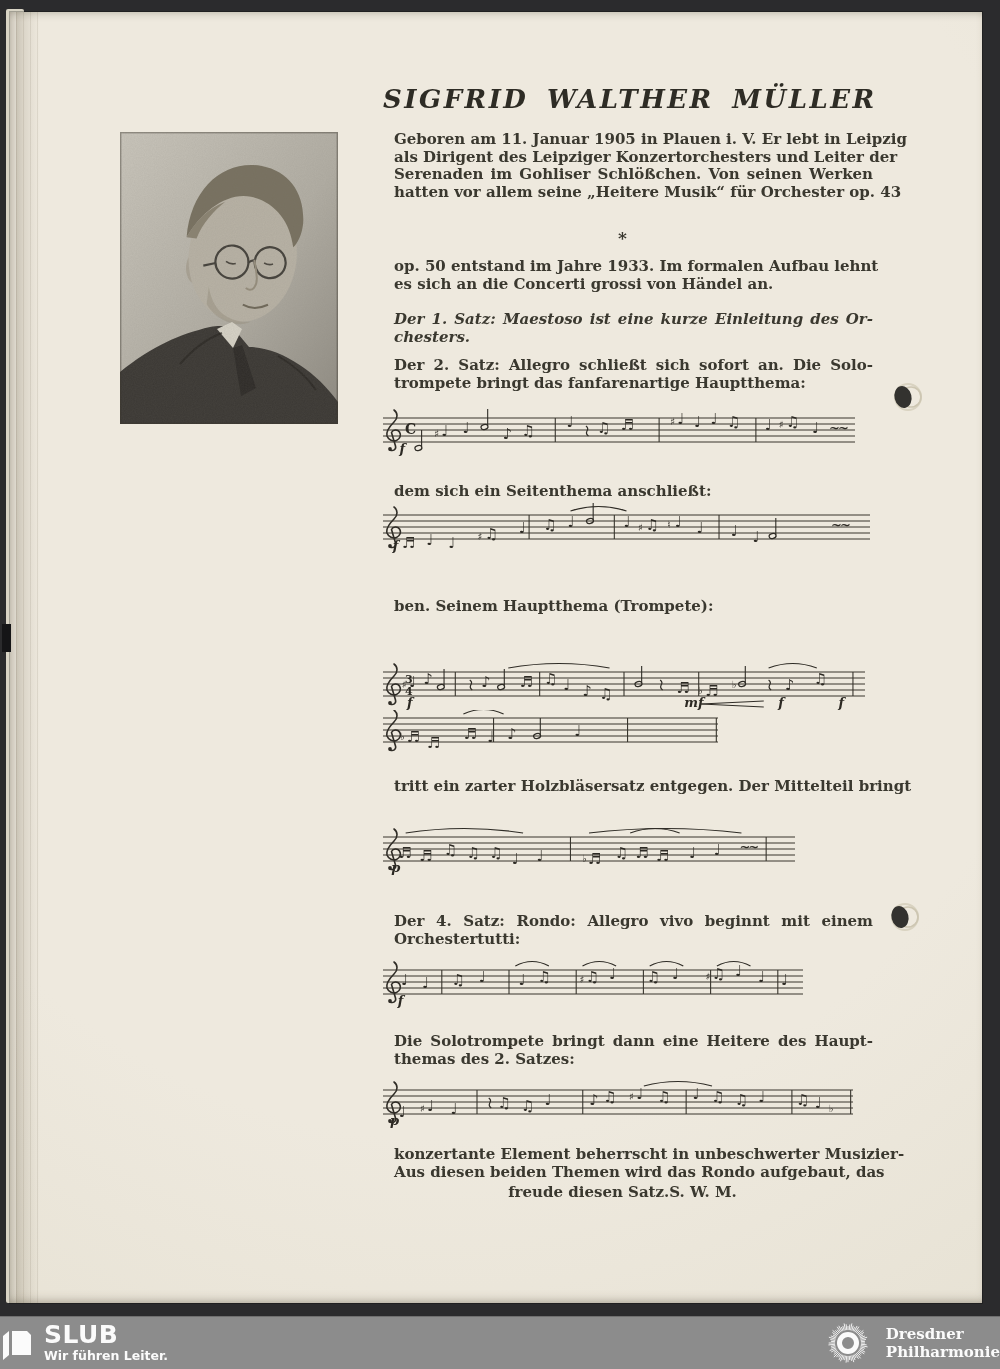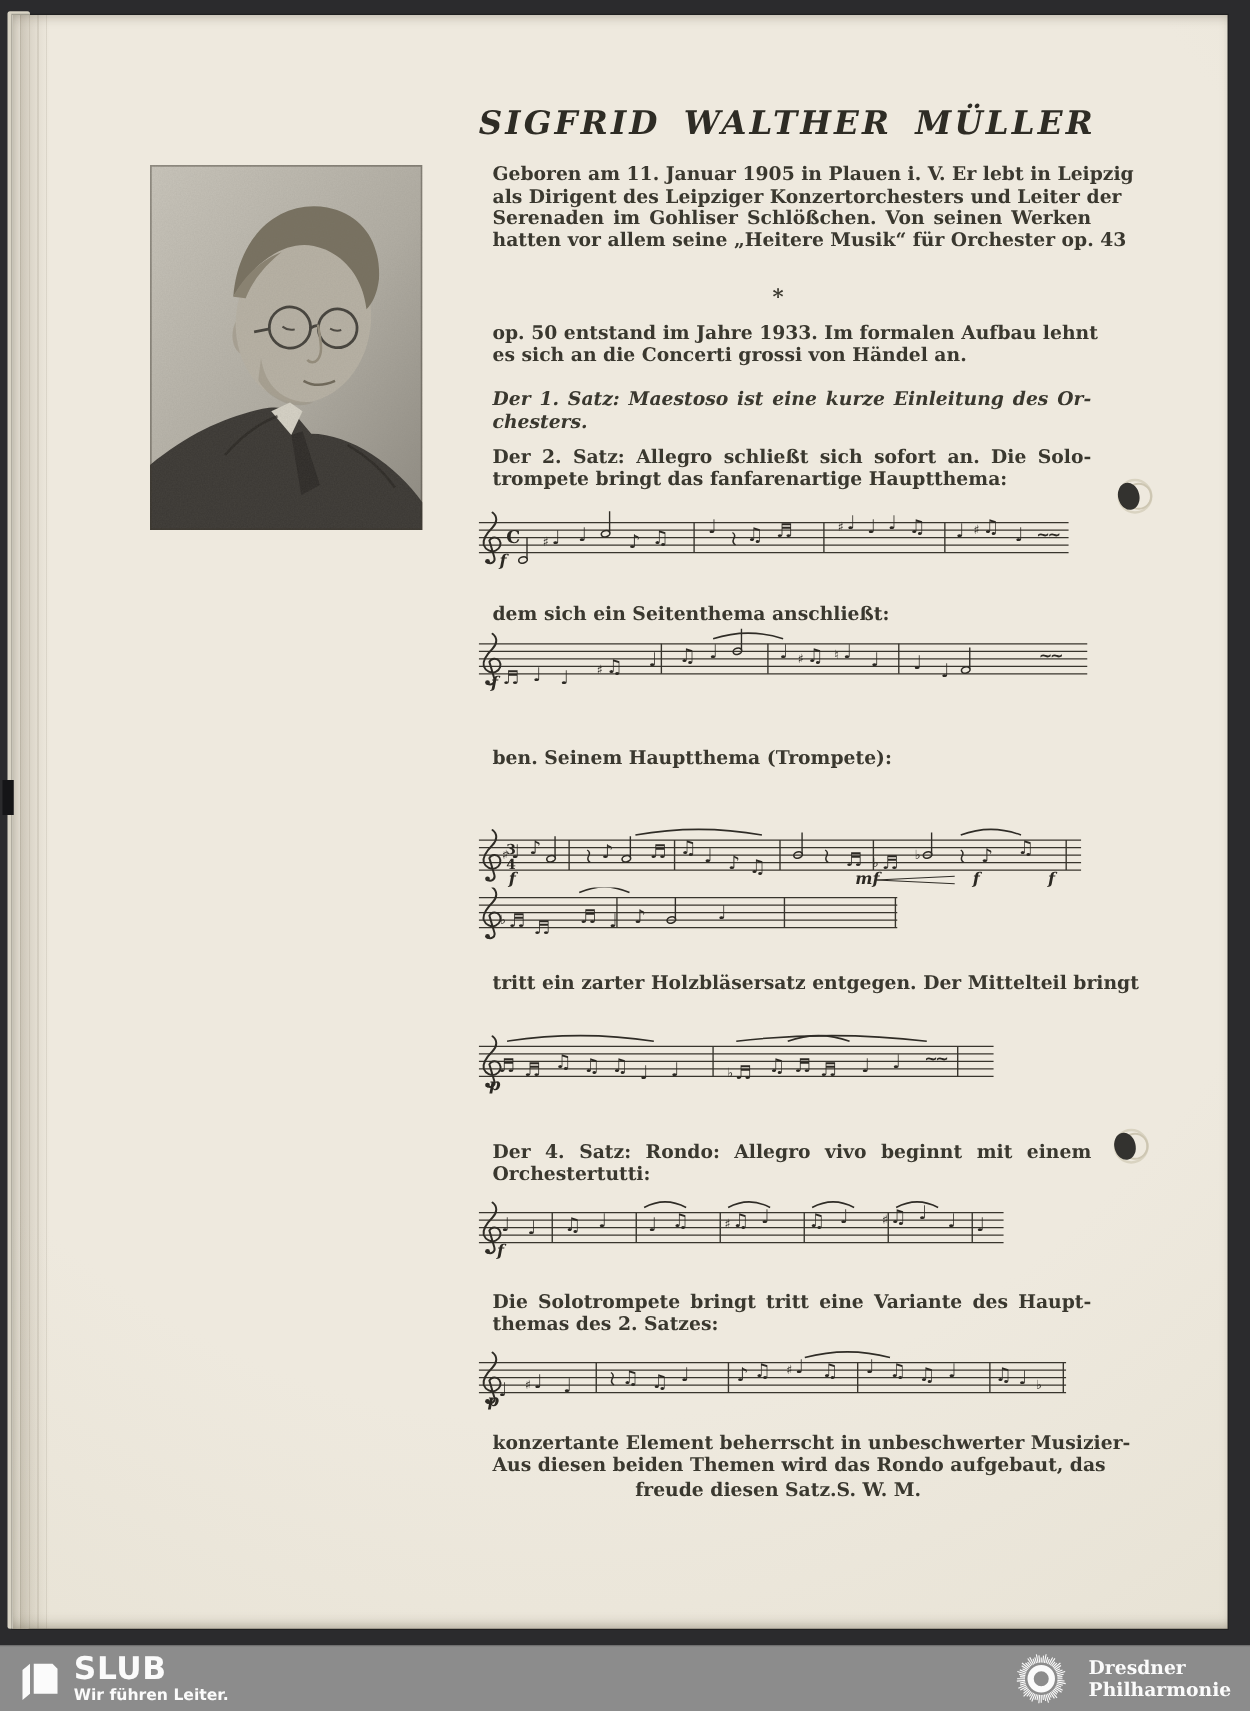--- a/index.html
+++ b/index.html
@@ -44,21 +44,21 @@
   .dyn{font:italic 700 13px "DejaVu Serif",serif;fill:#2c2923;}
   .tsig{font:700 14px "DejaVu Serif",serif;fill:#2c2923;}
   .tsig2{font:700 11px "DejaVu Serif",serif;fill:#2c2923;}
   .trill{font:700 13px "DejaVu Sans",sans-serif;fill:#2c2923;letter-spacing:-2px;}
   
   .hole{position:absolute;width:40px;height:40px;}
   #hole1{left:878px;top:365px;} #hole2{left:875px;top:885px;}
   
   .footer{position:absolute;left:0;right:0;top:1316px;height:53px;background:#8c8c8c;
       border-top:1px solid #6f6f6f;display:flex;align-items:center;
-      justify-content:space-between;padding:0 15px;box-sizing:border-box;}
+      justify-content:space-between;padding:0 0;box-sizing:border-box;}
   .brand{display:flex;align-items:center;gap:10px;}
   .slub-text{color:#fbfbfb;font-family:"DejaVu Sans",sans-serif;}
   .slub-name{font-size:25px;font-weight:800;line-height:24px;letter-spacing:.5px;}
   .slub-tag{font-size:12.5px;font-weight:700;margin-top:1px;}
   .partner-text{color:#fbfbfb;font:700 15px/18px "DejaVu Serif",serif;}
 </style>
 </head>
 <body>
 
 <div class="page-under"></div>
@@ -343,21 +343,21 @@
       <text x="351.9" y="23.5" class="note">♩</text>
       <text x="375" y="29.5" class="note">♩</text>
       <text x="398.09999999999997" y="32.5" class="note">♩</text>
       <path d="M132.3 14 Q 149.1 5 165.9 14" fill="none" stroke="#2f2c26" stroke-width="1.2"></path>
       <path d="M199.5 14 Q 216.3 5 233.10000000000002 14" fill="none" stroke="#2f2c26" stroke-width="1.2"></path>
       <path d="M266.7 14 Q 283.5 5 300.3 14" fill="none" stroke="#2f2c26" stroke-width="1.2"></path>
       <path d="M333.90000000000003 14 Q 350.7 5 367.5 14" fill="none" stroke="#2f2c26" stroke-width="1.2"></path>
       <text x="14.700000000000001" y="53" class="dyn">f</text>
     </svg>
   <div class="para" id="p9">
-      <div class="tl">Die Solotrompete bringt tritt eine Variante des Haupt-</div>
+      <div class="tl">Die Solotrompete bringt dann eine Heitere des Haupt-</div>
       <div class="tl last">themas des 2. Satzes:</div>
     </div>
   <svg class="staff" id="stave6" width="470" height="68" viewBox="0 0 470 68">
       <line x1="0" x2="470" y1="20" y2="20" stroke="#38352d" stroke-width="1"></line>
       <line x1="0" x2="470" y1="26" y2="26" stroke="#38352d" stroke-width="1"></line>
       <line x1="0" x2="470" y1="32" y2="32" stroke="#38352d" stroke-width="1"></line>
       <line x1="0" x2="470" y1="38" y2="38" stroke="#38352d" stroke-width="1"></line>
       <line x1="0" x2="470" y1="44" y2="44" stroke="#38352d" stroke-width="1"></line>
       <path d="M11 12 C15 15 15 20 11 24 C5 30 3 34 4 38 C5.5 42 10 44 13.5 42.5 C17 41 18.5 37 16.5 34 C14.5 31 10 31.5 8.5 34.5 L12.5 48 C13.5 51.5 10 53.5 7 52" fill="none" stroke="#2f2c26" stroke-width="1.6" stroke-linecap="round"></path>
       <circle cx="7" cy="51" r="1.9" fill="#2f2c26"></circle>

